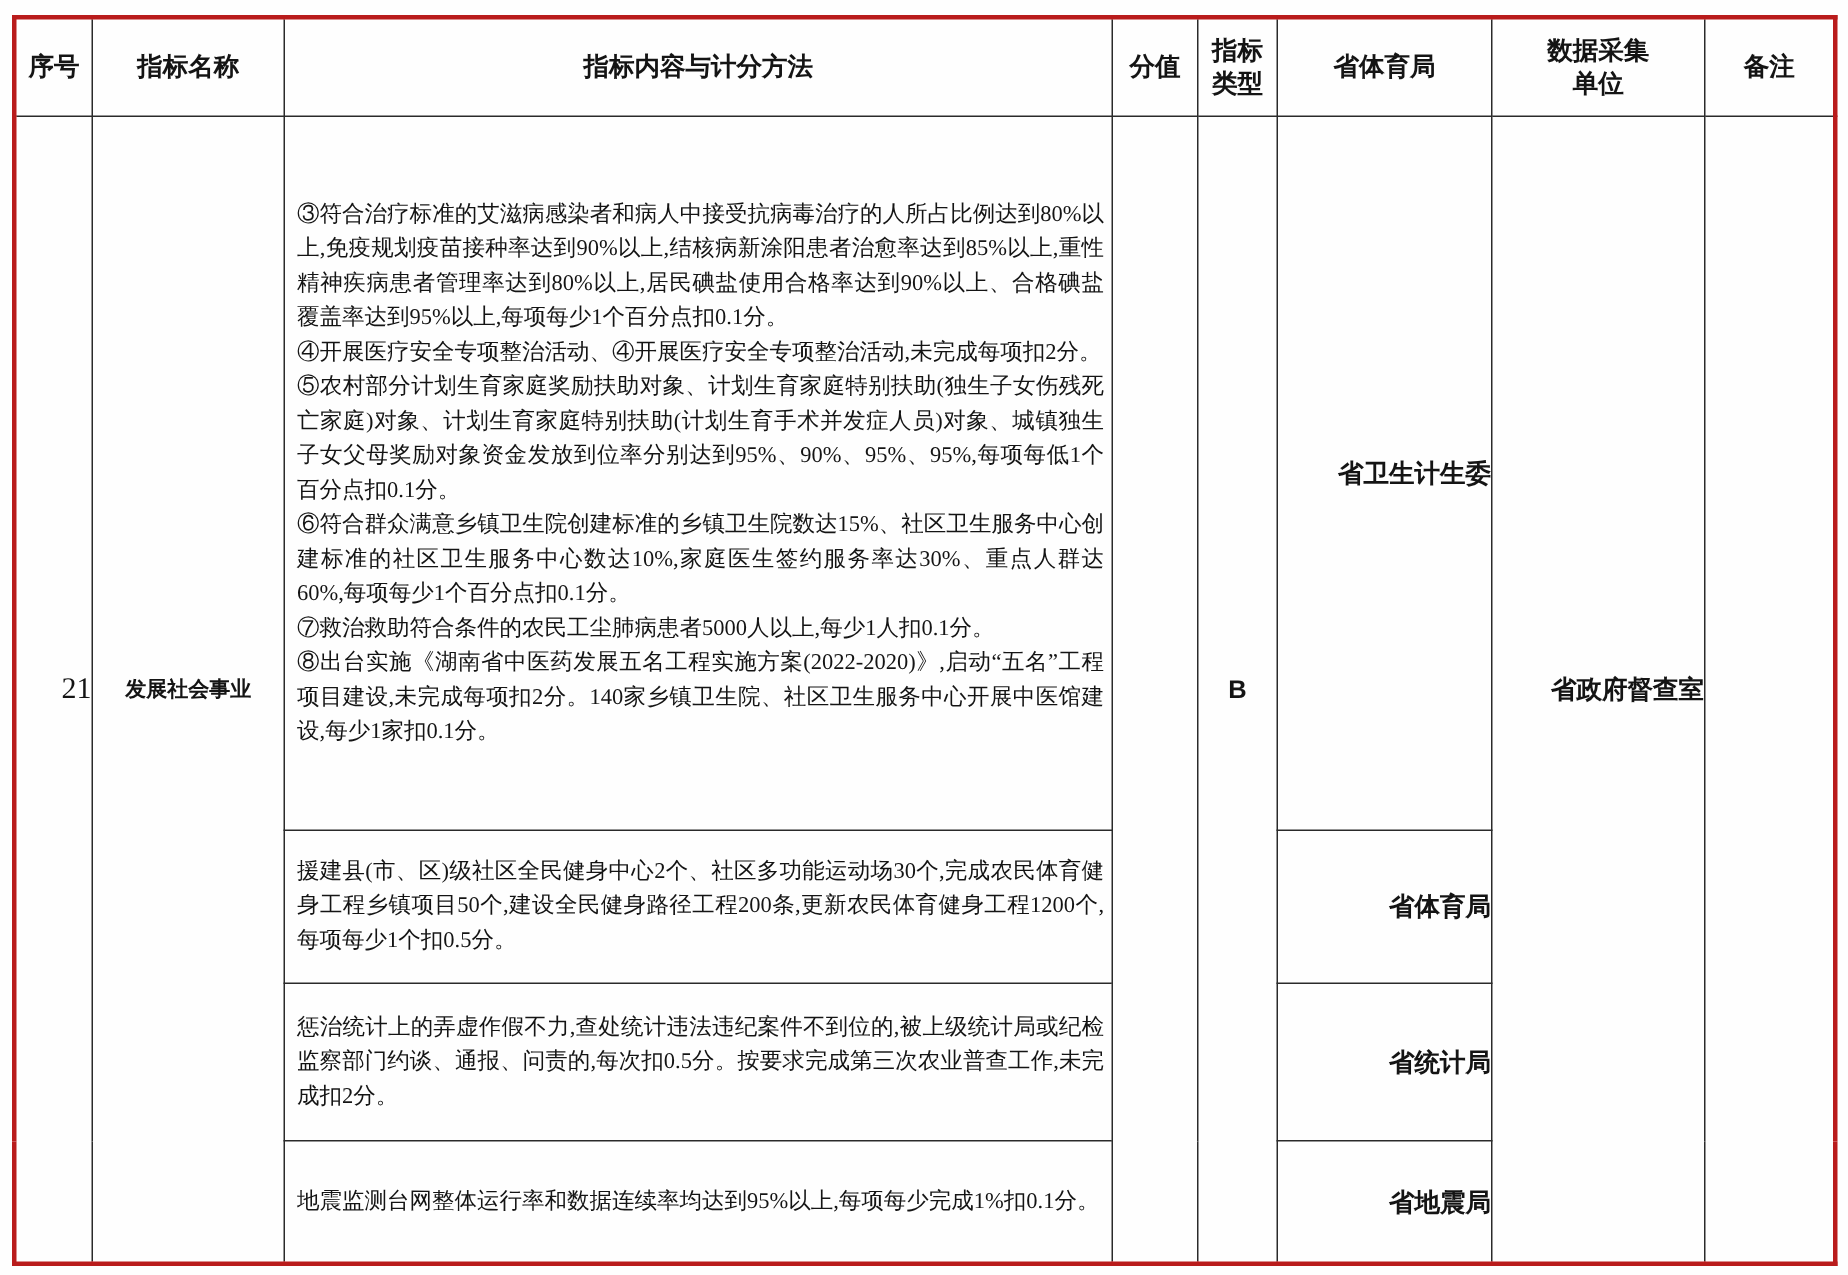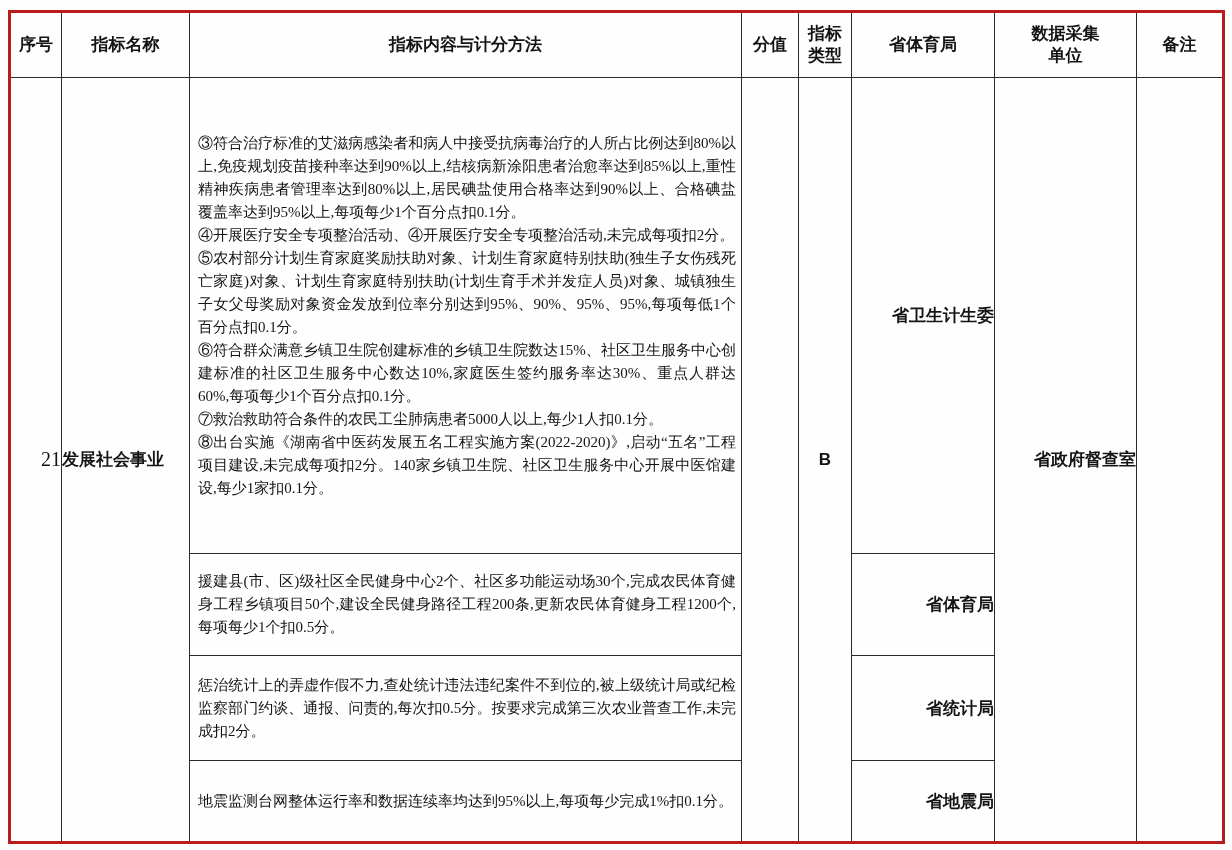--- a/index.html
+++ b/index.html
@@ -48,24 +48,25 @@
     line-height: 23px;
     text-align: justify;
     margin: 0;
   }
   td.serial-cell {
     text-align: right;
     vertical-align: middle;
     font-size: 20px;
   }
   td.name-cell {
+    text-align: center;
     vertical-align: middle;
     font-family: "Liberation Sans", "DejaVu Sans", sans-serif;
     font-weight: 700;
-    font-size: 17px;
+    font-size: 14px;
   }
   td.score-cell, td.remark-cell {
     vertical-align: middle;
   }
   td.type-cell {
     text-align: center;
     vertical-align: middle;
     font-family: "Liberation Sans", "DejaVu Sans", sans-serif;
     font-weight: 600;
     font-size: 17px;

